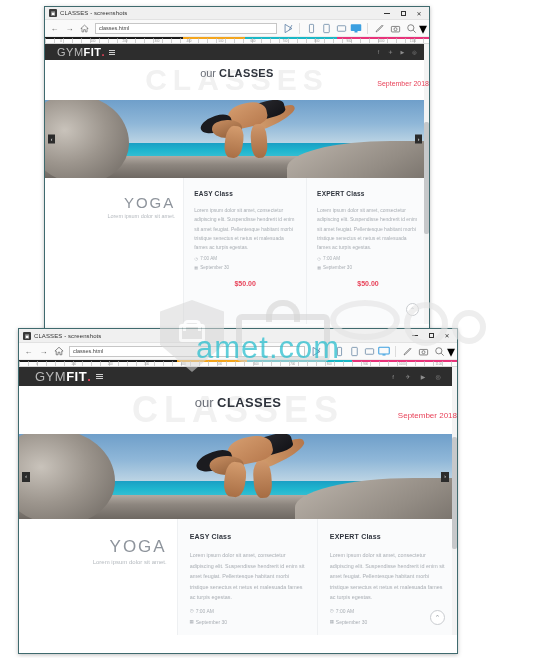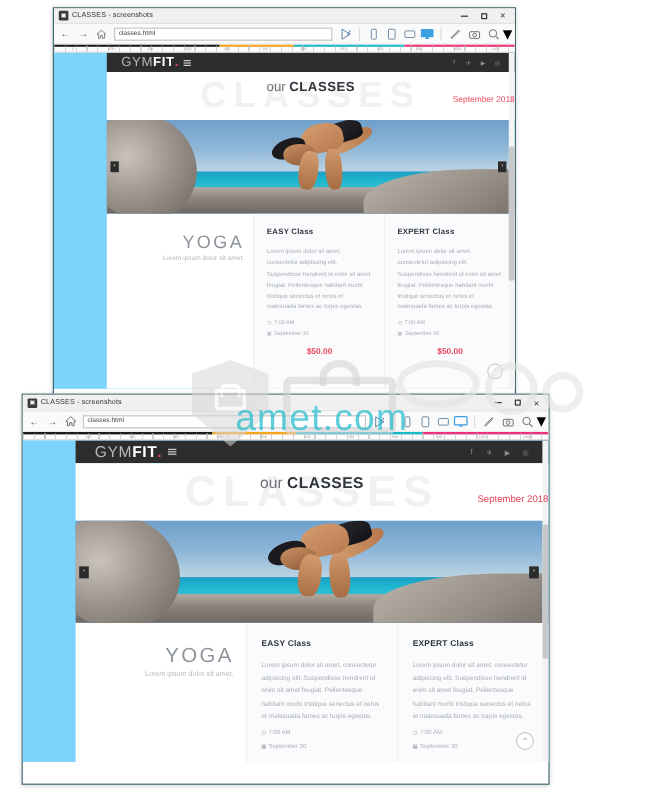--- a/index.html
+++ b/index.html
@@ -41,21 +41,21 @@
   .ruler { height: 7px; background: #fdfdfd; position: relative; border-bottom: 1px solid #d8d8d8;
            display:flex; overflow:hidden; }
   .ruler .seg { height: 2px; position:absolute; top:0; }
   .ruler .ticks { position:absolute; left:0; right:0; bottom:0; height:5px;
      background-image: repeating-linear-gradient(to right, #b9b9b9 0 1px, transparent 1px 9px);
      opacity:.65; }
   .ruler .nums { position:absolute; left:0; right:0; top:2px; height:5px; display:flex; }
   .ruler .nums i { font-size:3px; font-style:normal; color:#9a9a9a; flex:1; text-align:center; }
 
   
-  .page { position: relative; background: #7dd3fc; overflow: hidden; padding-left: 44px; }
+  .page { position: relative; background: #b91c1c; overflow: hidden; }
   .site-header { background: #2d2d2d; display:flex; align-items:center; }
   .logo { font-weight: 300; letter-spacing: .5px; display:flex; align-items:baseline; }
   .logo .gym { color: #b9b9b9; }
   .logo .fit { color: #ffffff; font-weight: 700; }
   .logo .dot { color: #e8435a; font-weight: 700; }
   .burger { display:inline-flex; flex-direction:column; justify-content:center; gap:1px; }
   .burger i { display:block; background:#cfcfcf; height:1px; }
   .socials { margin-left:auto; display:flex; align-items:center; }
   .socials span { color:#8d8d8d; display:inline-flex; align-items:center; justify-content:center; }
 

